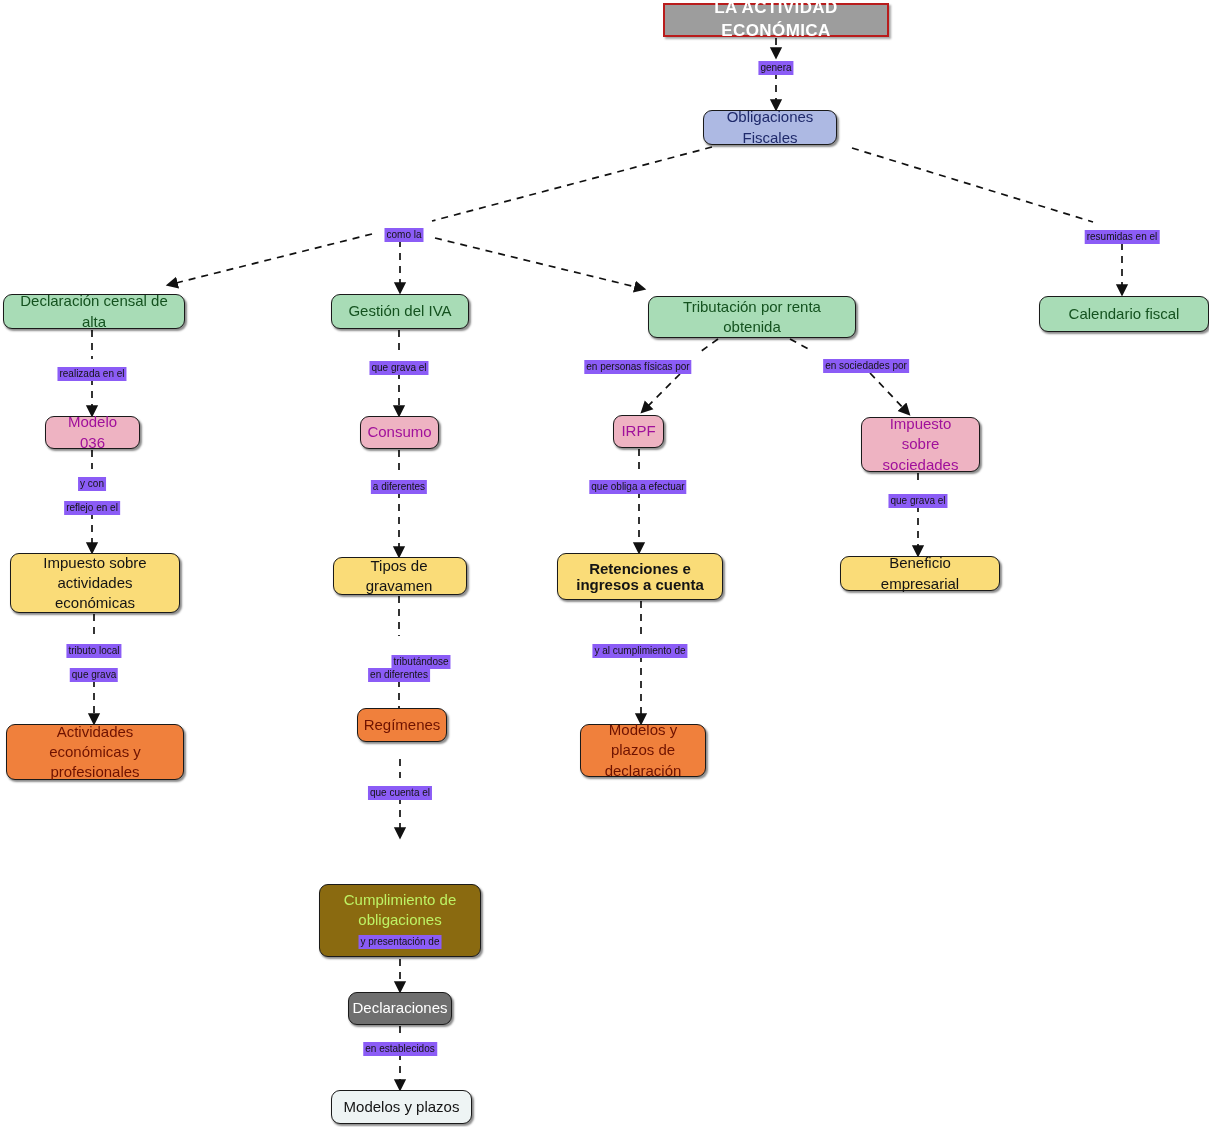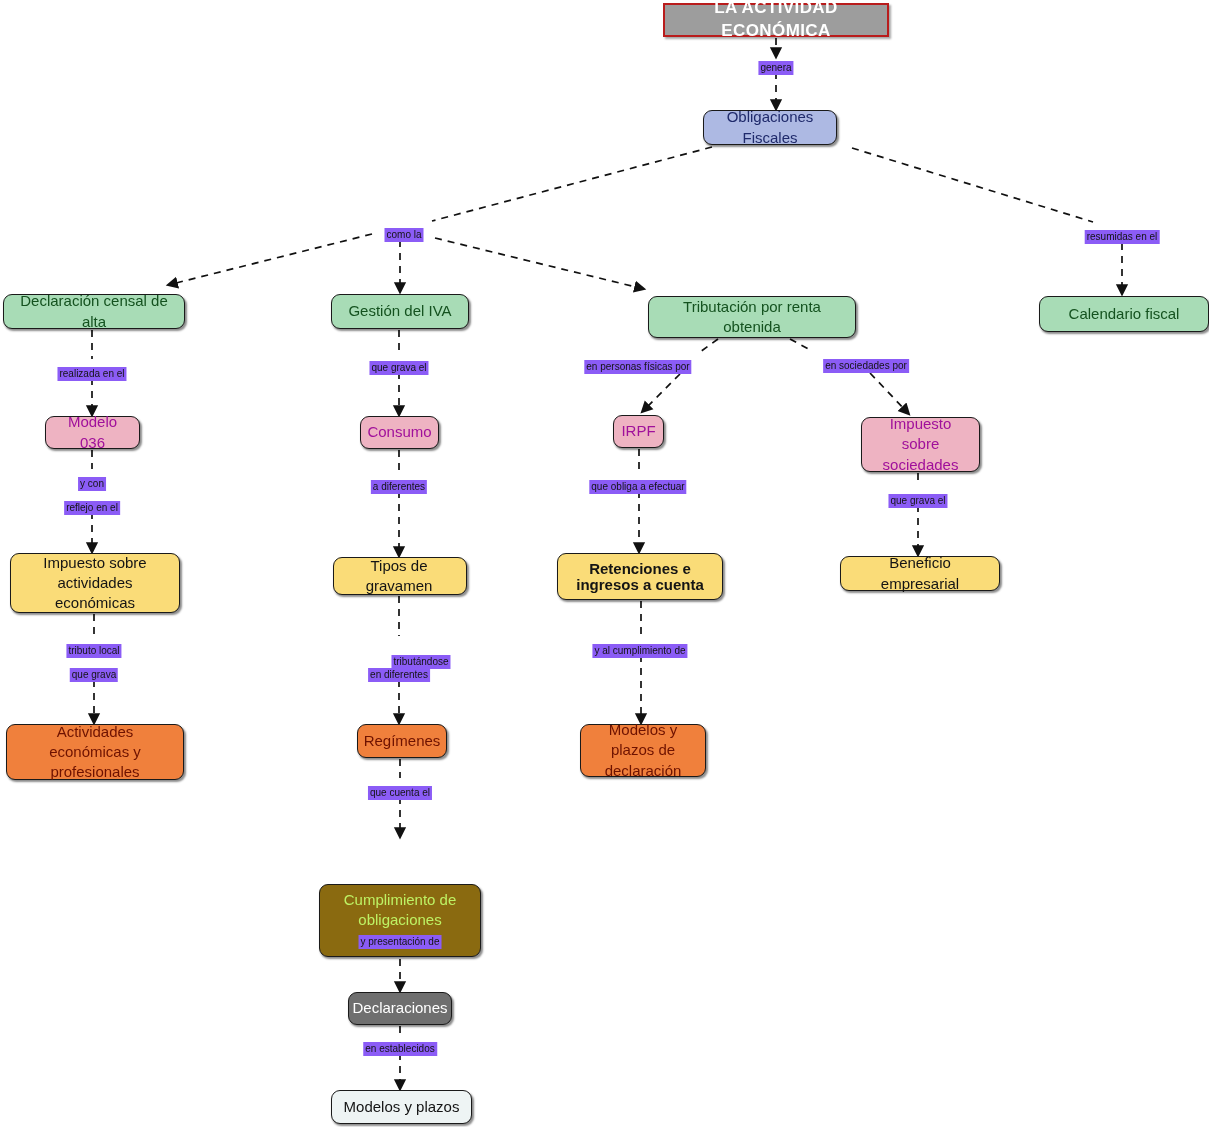--- a/index.html
+++ b/index.html
@@ -141,21 +141,21 @@
     <div class="node" style="left: 1039px; top: 296px; width: 170px; height: 36px; background: rgb(168, 220, 182); color: rgb(20, 82, 31);">Calendario fiscal</div>
     <div class="node" style="left: 45px; top: 416px; width: 95px; height: 33px; background: rgb(238, 179, 194); color: rgb(160, 16, 155);">Modelo 036</div>
     <div class="node" style="left: 360px; top: 416px; width: 79px; height: 33px; background: rgb(238, 179, 194); color: rgb(160, 16, 155);">Consumo</div>
     <div class="node" style="left: 613px; top: 415px; width: 51px; height: 33px; background: rgb(238, 179, 194); color: rgb(160, 16, 155);">IRPF</div>
     <div class="node" style="left: 861px; top: 417px; width: 119px; height: 55px; background: rgb(238, 179, 194); color: rgb(160, 16, 155);">Impuesto sobre sociedades</div>
     <div class="node" style="left: 10px; top: 553px; width: 170px; height: 60px; background: rgb(250, 220, 120); color: rgb(20, 20, 20);">Impuesto sobre actividades económicas</div>
     <div class="node" style="left: 333px; top: 557px; width: 134px; height: 38px; background: rgb(250, 220, 120); color: rgb(20, 20, 20); padding-left: 8px;">Tipos de gravamen</div>
     <div class="node tight" style="left: 557px; top: 553px; width: 166px; height: 47px; background: rgb(250, 220, 120); color: rgb(20, 20, 20); font-weight: bold;">Retenciones e ingresos a cuenta</div>
     <div class="node" style="left: 840px; top: 556px; width: 160px; height: 35px; background: rgb(250, 220, 120); color: rgb(20, 20, 20);">Beneficio empresarial</div>
     <div class="node" style="left: 6px; top: 724px; width: 178px; height: 56px; background: rgb(240, 128, 60); color: rgb(110, 18, 0);">Actividades económicas y profesionales</div>
-    <div class="node" style="left: 357px; top: 724px; width: 90px; height: 34px; background: rgb(240, 128, 60); color: rgb(110, 18, 0);">Regímenes</div>
+    <div class="node" style="left: 357px; top: 708px; width: 90px; height: 34px; background: rgb(240, 128, 60); color: rgb(110, 18, 0);">Regímenes</div>
     <div class="node" style="left: 580px; top: 724px; width: 126px; height: 53px; background: rgb(240, 128, 60); color: rgb(110, 18, 0);">Modelos y plazos de declaración</div>
     <div class="node" style="left: 319px; top: 884px; width: 162px; height: 73px; background: rgb(138, 106, 16); color: #bef264;">Cumplimiento de obligaciones formales</div>
     <div class="node" style="left: 348px; top: 992px; width: 104px; height: 33px; background: rgb(111, 111, 111); color: rgb(255, 255, 255);">Declaraciones</div>
     <div class="node" style="left: 331px; top: 1090px; width: 141px; height: 34px; background: rgb(238, 244, 244); color: rgb(20, 20, 20);">Modelos y plazos</div>
     <div class="lbl" style="left: 776px; top: 61px;">genera</div>
     <div class="lbl" style="left: 404px; top: 228px;">como la</div>
     <div class="lbl" style="left: 1122px; top: 230px;">resumidas en el</div>
     <div class="lbl" style="left: 92px; top: 367px;">realizada en el</div>
     <div class="lbl" style="left: 399px; top: 361px;">que grava el</div>
     <div class="lbl" style="left: 638px; top: 360px;">en personas físicas por</div>

